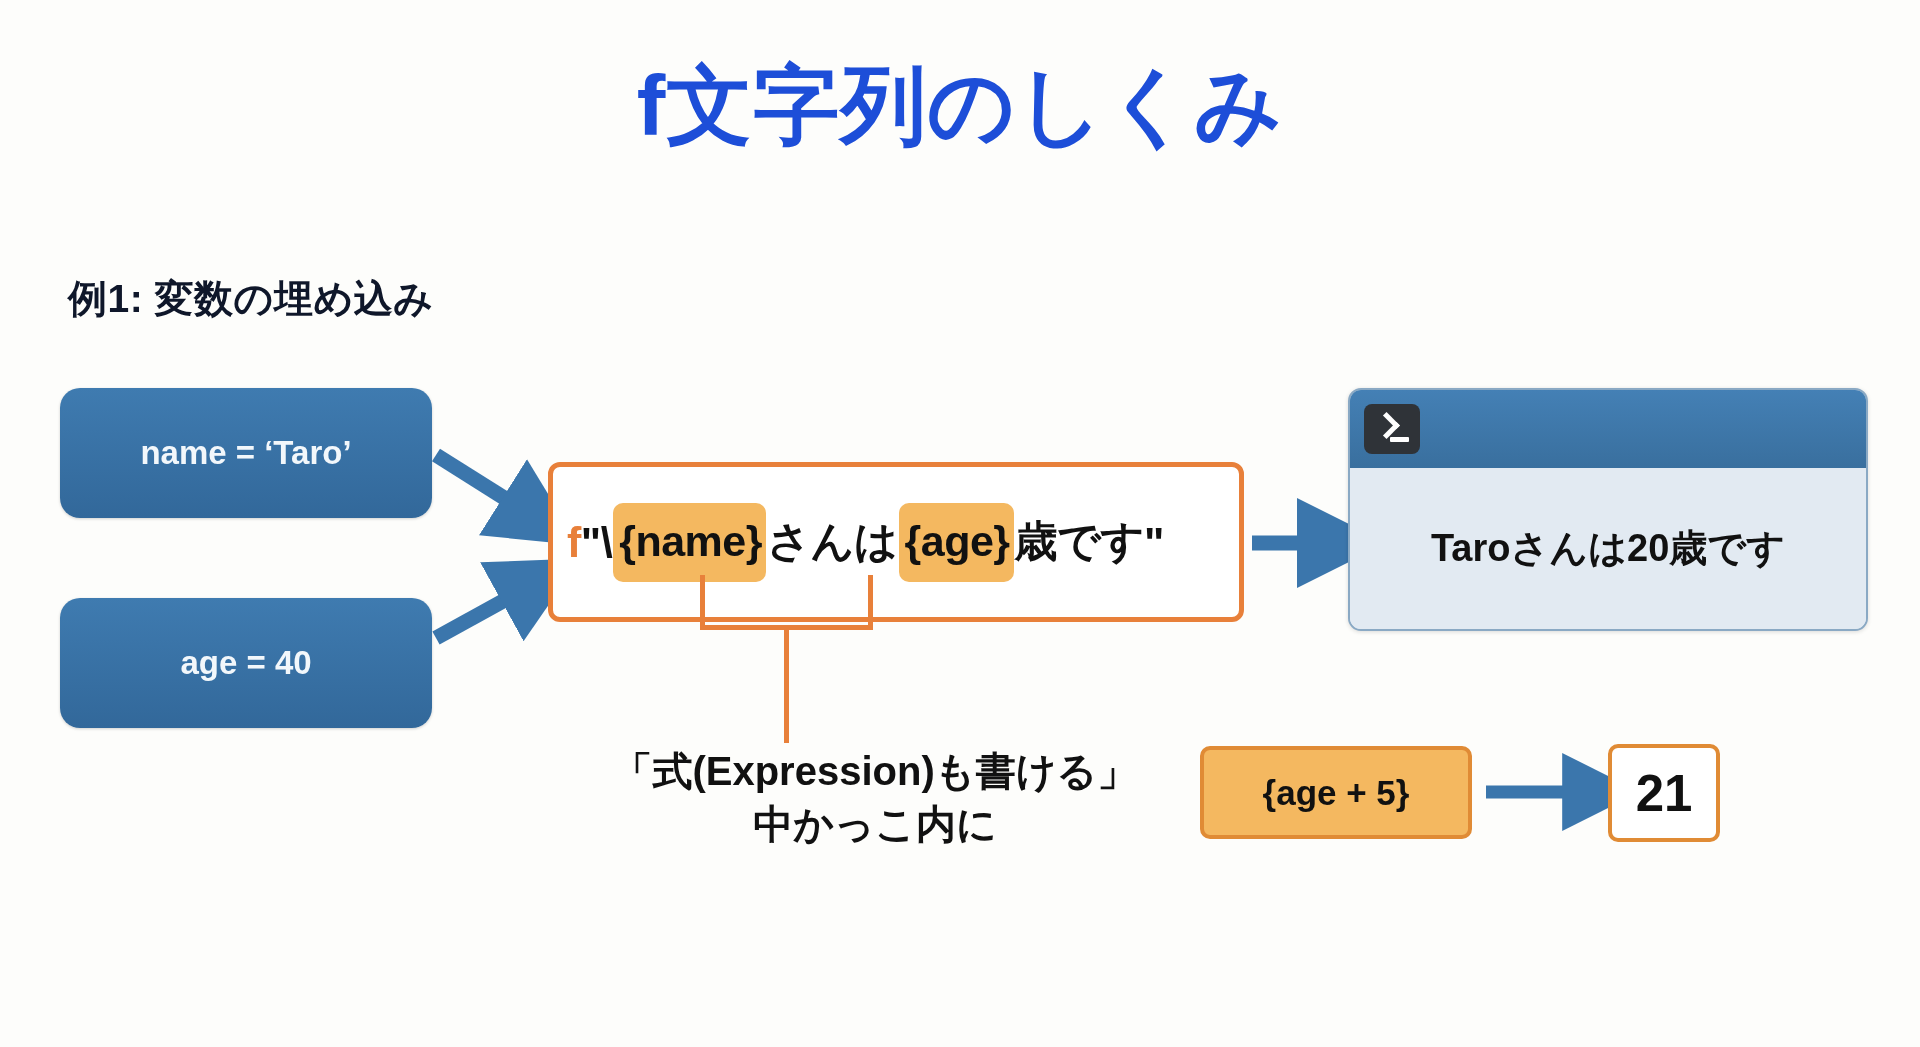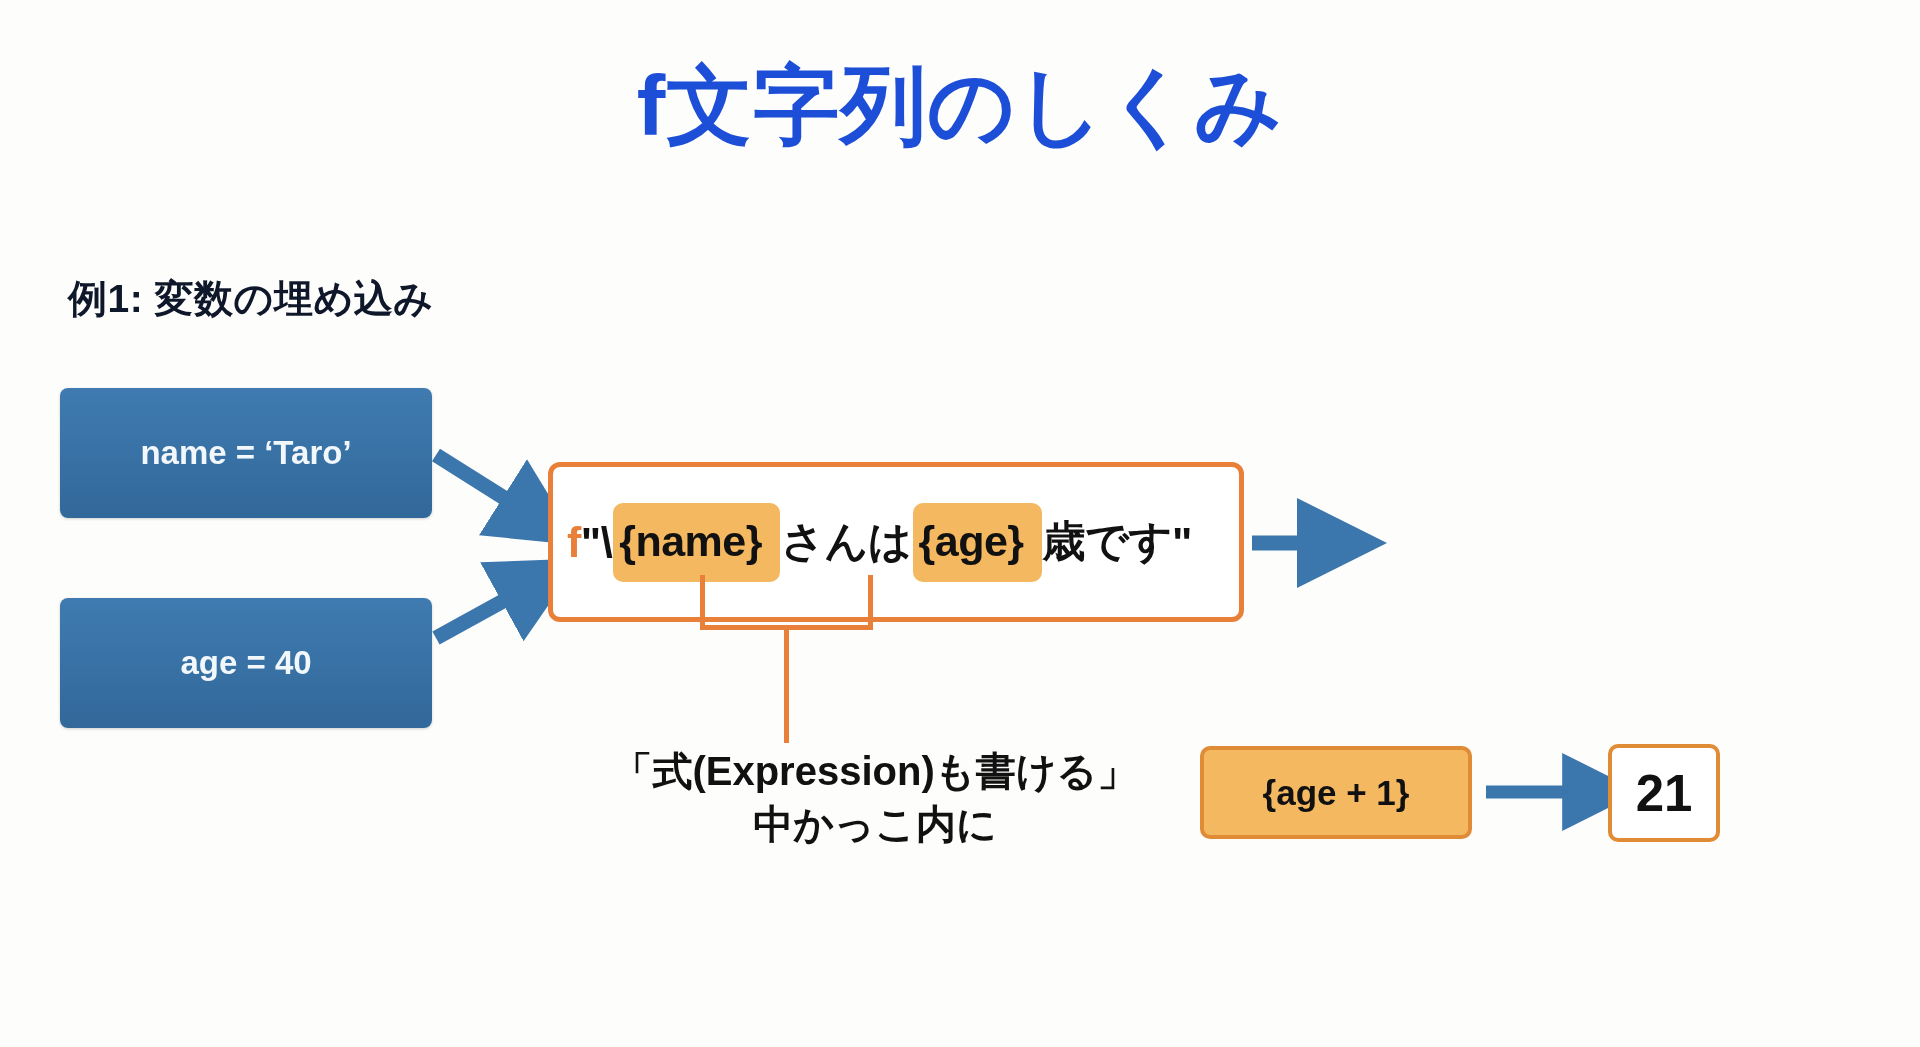--- a/index.html
+++ b/index.html
@@ -37,21 +37,21 @@
     font-size: 39px;
     font-weight: 700;
     color: #0f172a;
     letter-spacing: 0.5px;
   }
 
   
   .var-box {
     position: absolute;
     background: linear-gradient(180deg, #3f7bb0 0%, #32689a 100%);
-    border-radius: 8px;
+    border-radius: 20px;
     color: #f2f7fb;
     font-size: 33px;
     font-weight: 700;
     display: flex;
     align-items: center;
     justify-content: center;
     box-shadow: 0 1px 3px rgba(0,0,0,0.18);
   }
   #var-name { left: 60px; top: 388px; width: 372px; height: 130px; }
   #var-age  { left: 60px; top: 598px; width: 372px; height: 130px; }
@@ -76,21 +76,21 @@
     color: #111111;
     padding-left: 14px;
     letter-spacing: -0.5px;
     display: flex;
     align-items: center;
   }
   .f-prefix { color: #e8803a; font-weight: 700; }
   .tok-hl {
     background: #f4b860;
     border-radius: 10px;
-    padding: 14px 18px 16px 6px;
+    padding: 14px 4px 16px 6px;
     margin: 0 1px;
     color: #111111;
   }
 
   
   .connector { position: absolute; background: #e8803a; }
   #conn-left-stem  { left: 700px;  top: 575px; width: 5px;  height: 54px; }
   #conn-right-stem { left: 868px;  top: 575px; width: 5px;  height: 54px; }
   #conn-hbar       { left: 700px;  top: 625px; width: 173px; height: 5px; }
   #conn-down       { left: 784px;  top: 625px; width: 5px;  height: 118px; }
@@ -237,21 +237,27 @@
   <div class="connector" id="conn-left-stem"></div>
   <div class="connector" id="conn-right-stem"></div>
   <div class="connector" id="conn-hbar"></div>
   <div class="connector" id="conn-down"></div>
 
   <div class="annotation">
     <div>「式(Expression)も書ける」</div>
     <div>中かっこ内に</div>
   </div>
 
+  <div class="terminal">
+    <div class="terminal-head">
+      <div class="term-icon"></div>
+    </div>
+    <div class="terminal-body">Taroさんは20歳です</div>
+  </div>
 
   <div class="expr-box">
-    <span>{age + 1}</span>
+    <span>{age + 5}</span>
   </div>
   <div class="result-box">
     <span>21</span>
   </div>
 
 </div>
 
 </body></html>

